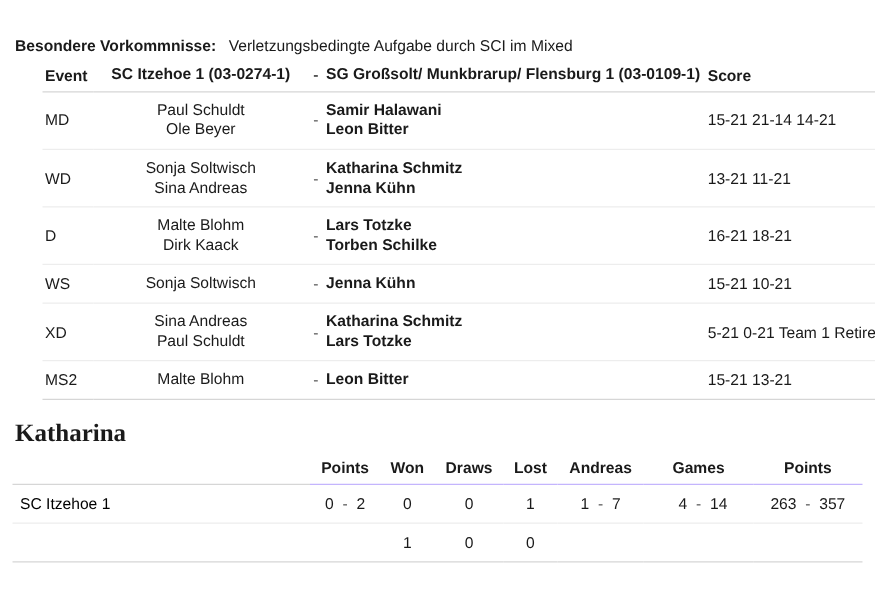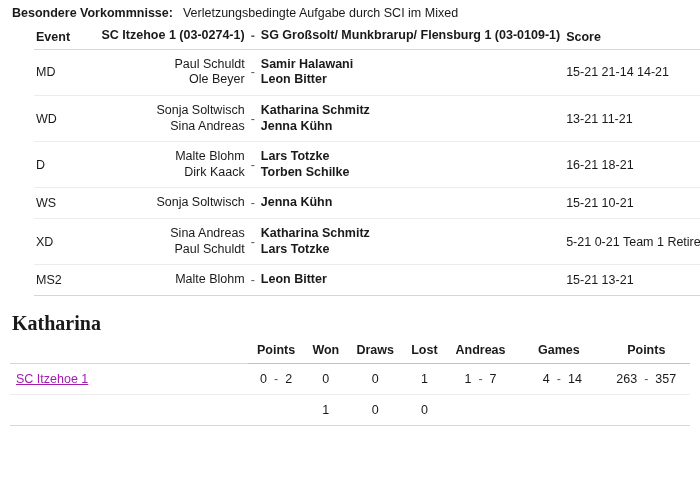--- a/index.html
+++ b/index.html
@@ -13,20 +13,21 @@
   }
   .page { padding: 4px 10px 0 10px; }
 
   
   .note-line {
     display: flex;
     align-items: baseline;
     gap: 10px;
     font-size: 12.5px;
     padding: 2px 0 6px 2px;
+    margin-top: 24px;
   }
   .note-label { font-weight: bold; white-space: nowrap; }
   .note-value { font-weight: normal; }
 
   
   h2.section-title {
     font-family: "Liberation Serif", serif;
     font-size: 20px;
     font-weight: bold;
     margin: 4px 0 6px 2px;
@@ -60,21 +61,21 @@
     display: flex;
     align-items: center;
     gap: 6px;
     width: 100%;
   }
   .side {
     display: flex;
     flex-direction: column;
     line-height: 1.25;
   }
-  .side.home { text-align: right; min-width: 0; flex: 0 0 auto; width: 168px; }
+  .side.home { text-align: right; min-width: 0; flex: 0 0 auto; width: 168px; align-items: center; }
   .side.away { text-align: left; flex: 1 1 auto; }
   .dash { color: #555; flex: 0 0 auto; }
   .nm { white-space: nowrap; }
   .nm.bold { font-weight: bold; }
   .score { white-space: nowrap; }
 
   
   h2.stats-title {
     font-family: "Liberation Serif", serif;
     font-size: 20px;
@@ -91,21 +92,21 @@
   }
   .stats-table thead th.col-team { text-align: left; width: 238px; border-bottom: 1px solid #d6d6d6; }
   .stats-table tbody td {
     padding: 8px 6px;
     border-bottom: 1px solid #ededed;
     text-align: center;
     white-space: nowrap;
   }
   .stats-table tbody tr:last-child td { border-bottom: 1px solid #d6d6d6; }
   .stats-table tbody td.team { text-align: left; }
-  .team-link { color: #a21caf; text-decoration: underline; cursor: pointer; }
+  .team-link { color: #000000; cursor: pointer; }
 
   .pairnum { display: inline-flex; align-items: baseline; gap: 7px; justify-content: center; }
   .pairnum .sep { color: #555; }
   .pairnum .v { display: inline-block; min-width: 10px; }
   .pairnum .v.left { text-align: right; }
   .pairnum .v.right { text-align: left; }
   .pairnum.wide .v { min-width: 24px; }
 </style>
 </head>
 <body>

